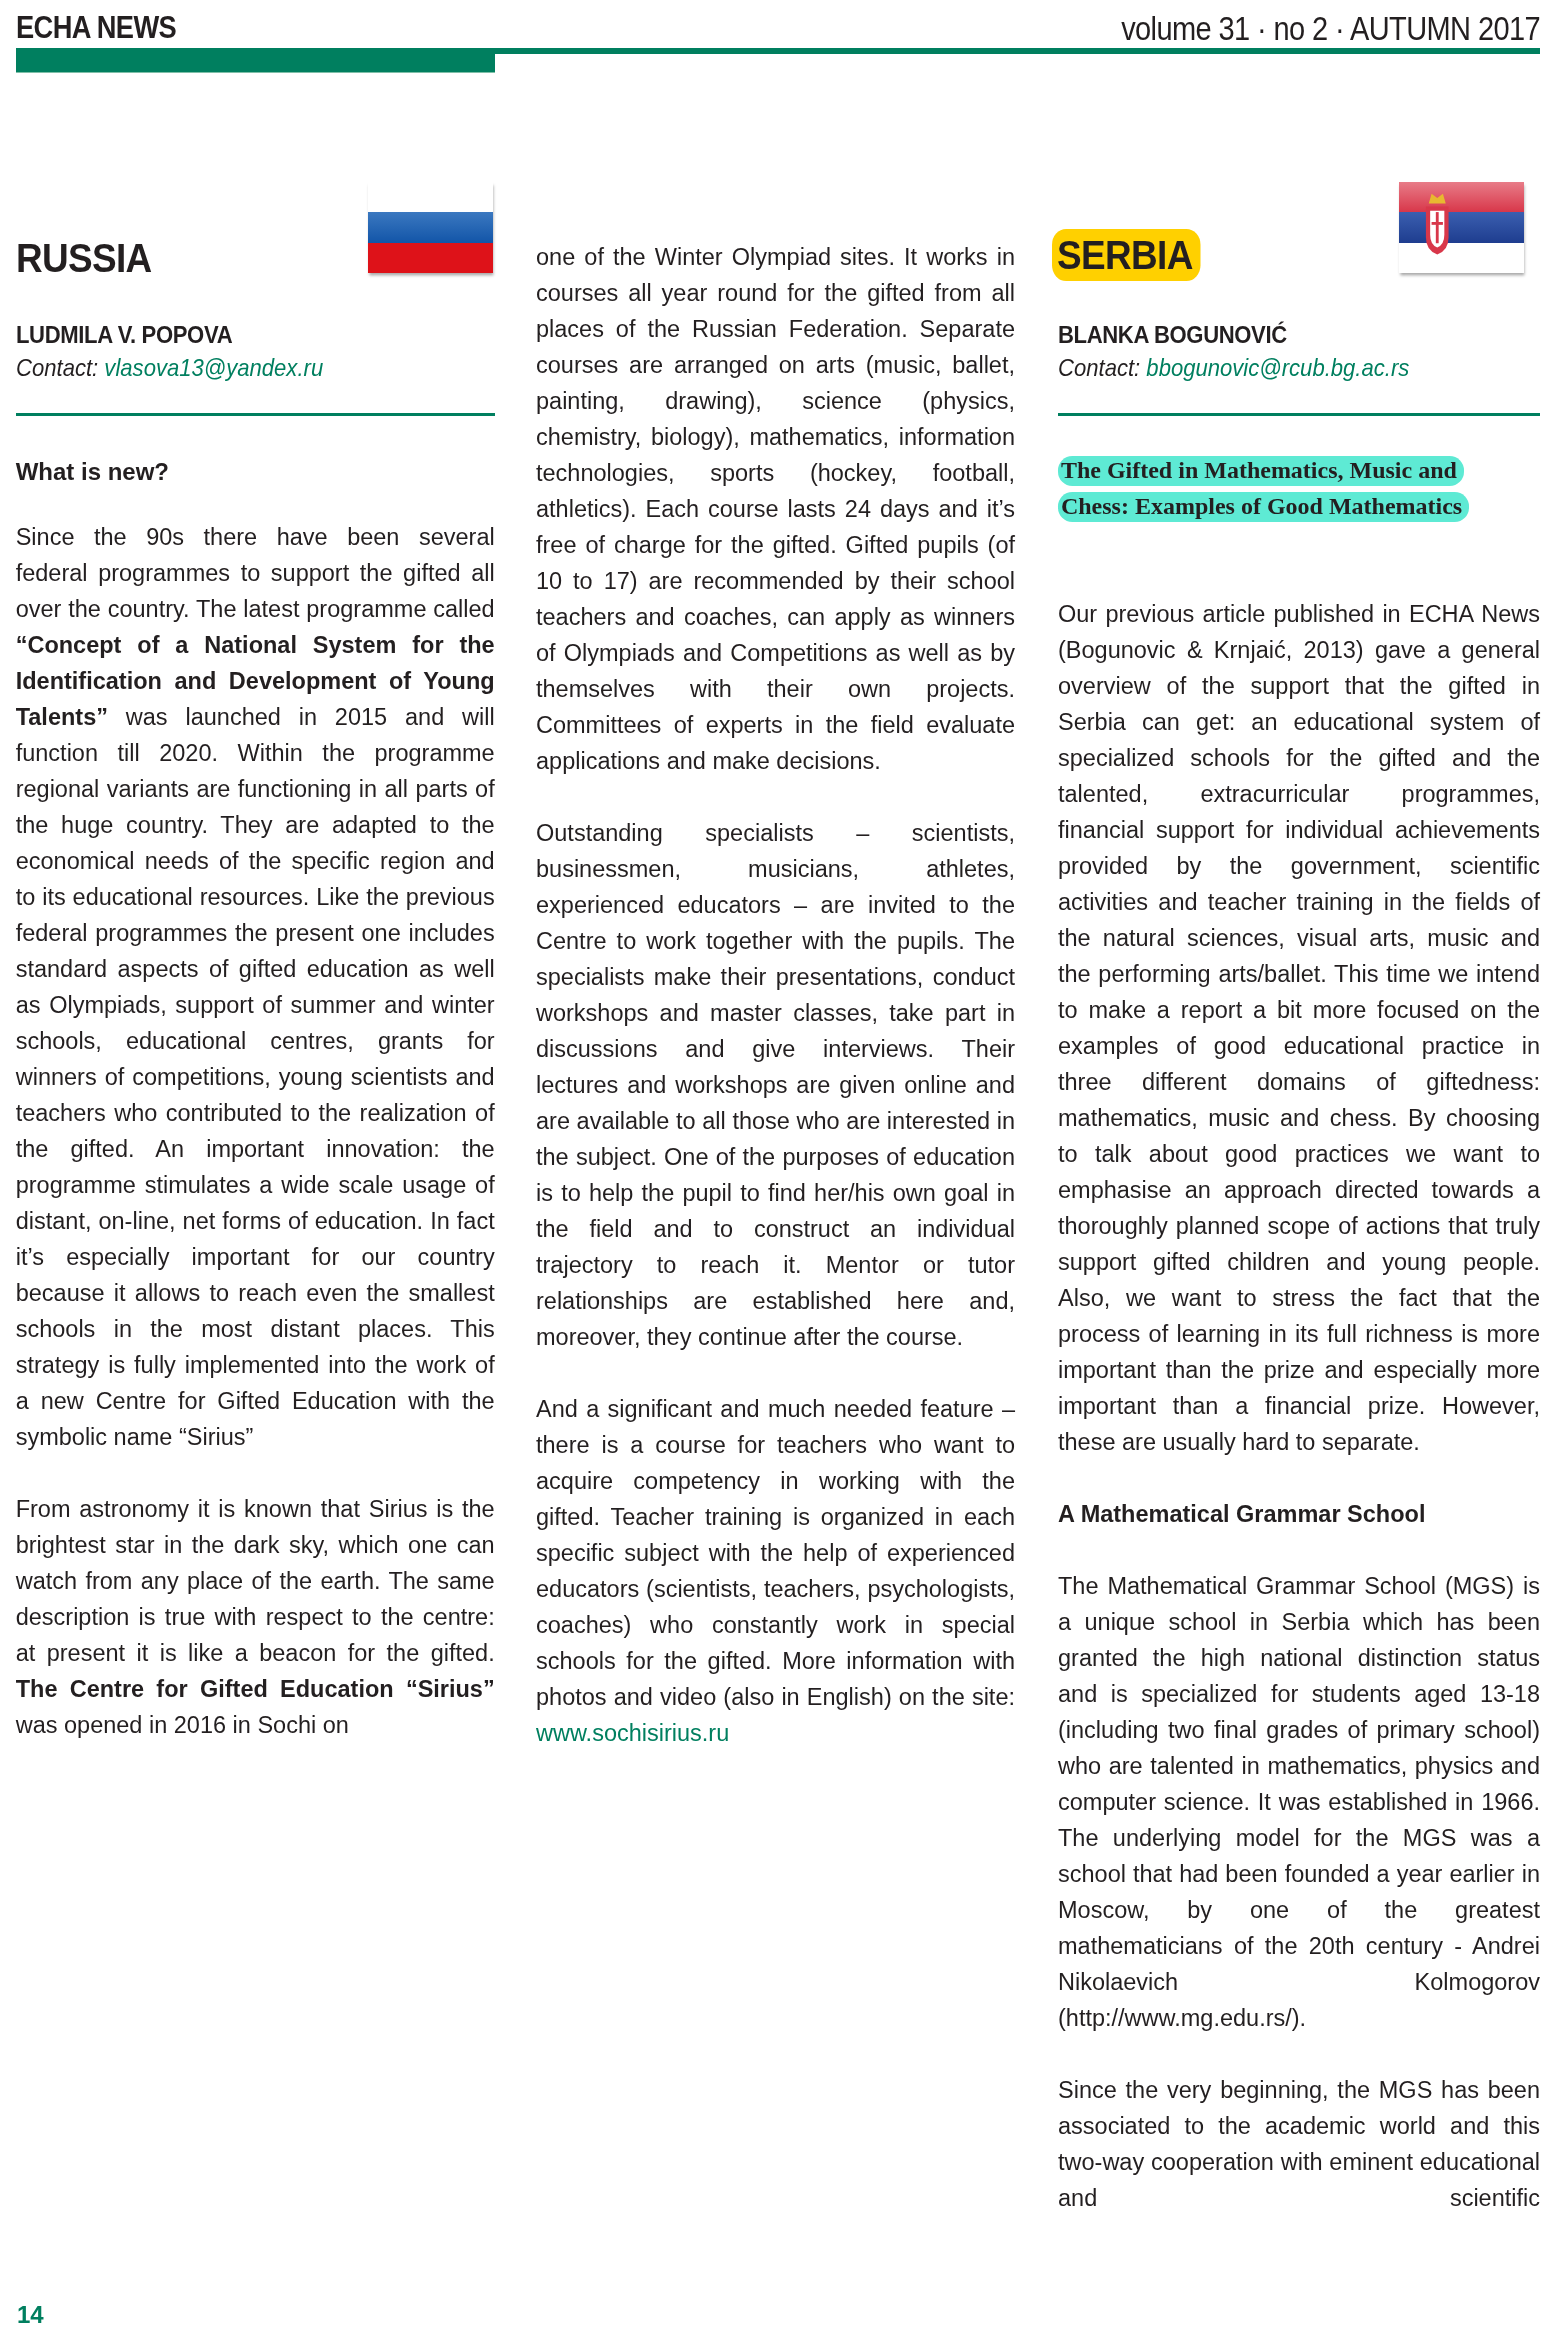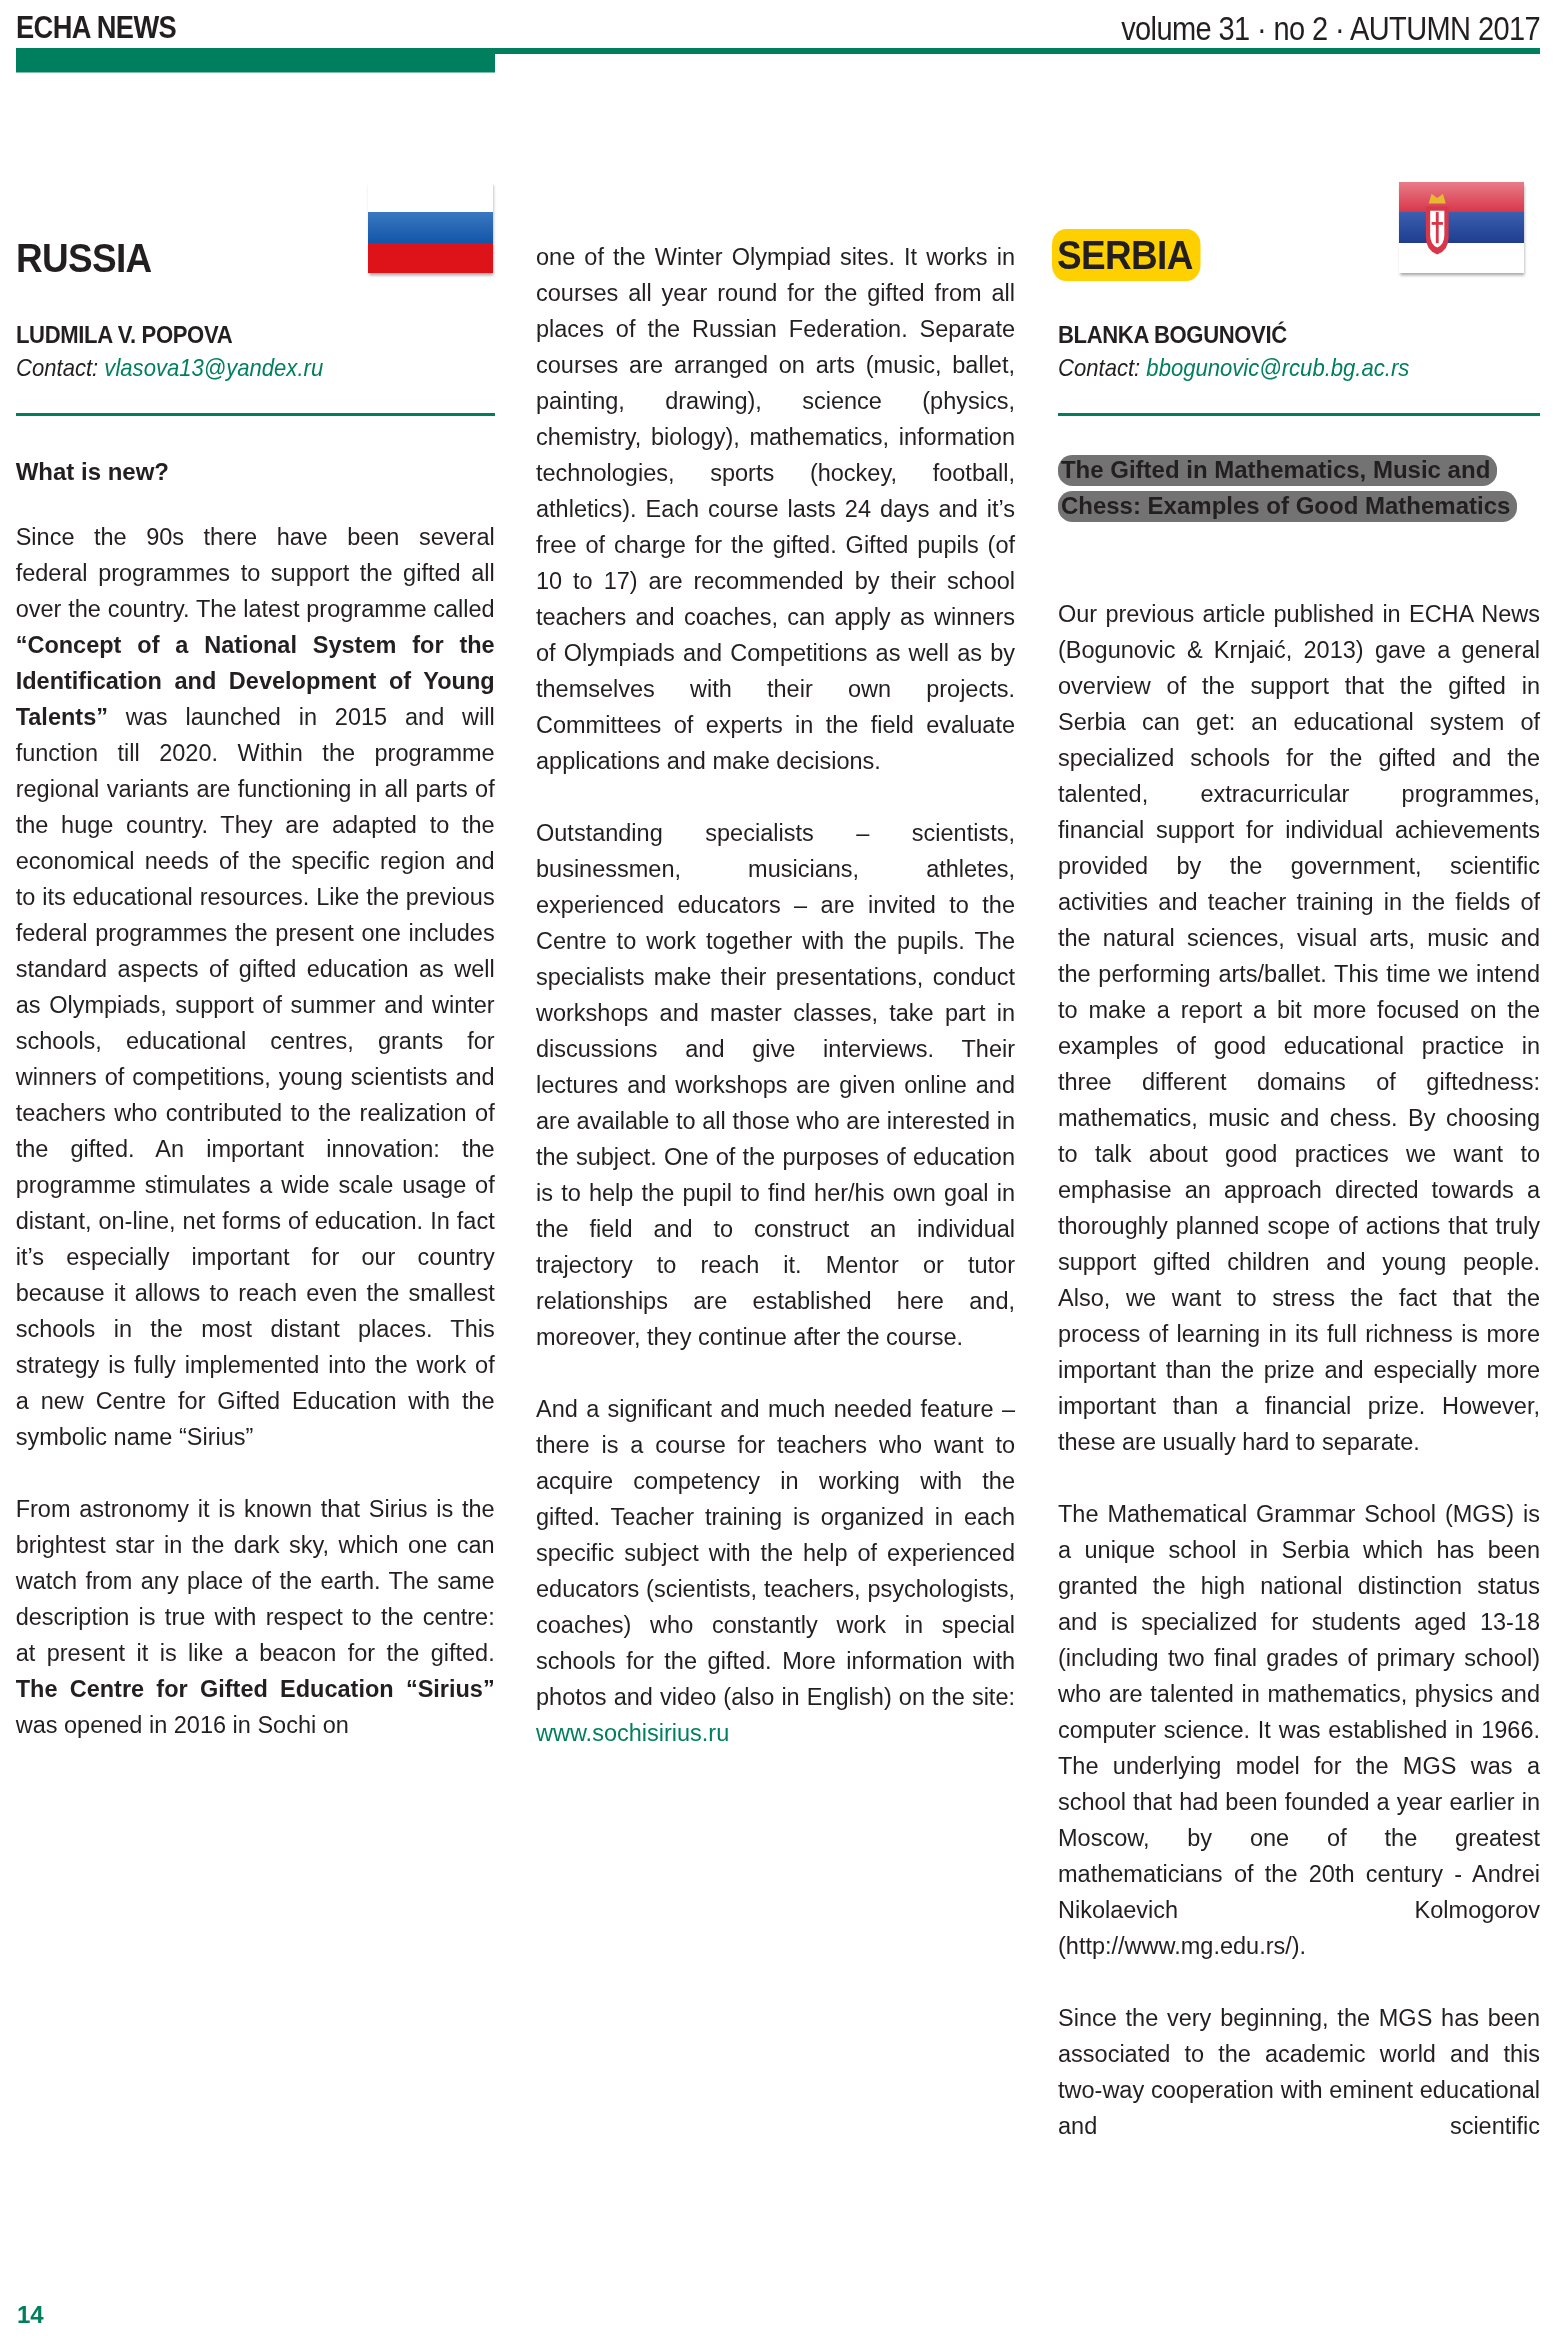--- a/index.html
+++ b/index.html
@@ -35,21 +35,21 @@
       box-shadow: 1.4px 2.9px 2.9px rgba(0,0,0,0.35), inset 0 0 0 1.4px rgba(255,255,255,0.25);
       overflow: hidden;
     }
     .flag .stripe { height: 33.33%; width: 100%; }
     .author { position: absolute; font-size: 24px; font-weight: bold; letter-spacing: -0.4px; transform: scaleX(0.92); transform-origin: left top; }
     .contact { position: absolute; font-size: 24px; font-style: italic; transform: scaleX(0.92); transform-origin: left top; white-space: nowrap; }
     .contact .email { color: #007f5f; }
     .section-rule { position: absolute; height: 2.9px; background: #007f5f; }
     .subhead { position: absolute; font-size: 24px; font-weight: bold; }
     .article-title { position: absolute; font-size: 24px; font-weight: bold; line-height: 36px; }
-    .article-title .hl-line { background: #737373; border-radius: 14.3px; padding: 1.4px 7.1px 2.9px 2.9px; box-decoration-break: clone; -webkit-box-decoration-break: clone; }
+    .article-title .hl-line { background: #5eead4; border-radius: 14.3px; padding: 1.4px 7.1px 2.9px 2.9px; box-decoration-break: clone; font-family: Liberation Serif, serif; -webkit-box-decoration-break: clone; }
 
     .body-text {
       position: absolute; font-size: 23.5px; line-height: 36px;
       text-align: justify; text-align-last: left;
     }
     .body-text p { margin: 0 0 36px 0; }
     .body-text p:last-child { margin-bottom: 0; }
     .link { color: #007f5f; margin-top: 33px; }
     .page-num { position: absolute; left: 17px; top: 2301px; font-size: 24px; font-weight: bold; color: #007f5f; }
   </style>
@@ -109,19 +109,20 @@
   </div>
   <div class="section-rule" style="left:0; top:413px; width:482px;"></div>
 
   <div class="article-title" style="left:0; top:452px; width:482px;">
     <div><span class="hl-line">The Gifted in Mathematics, Music and</span></div>
     <div><span class="hl-line">Chess: Examples of Good Mathematics</span></div>
   </div>
 
   <div class="body-text" style="left:0; top:596px; width:482px;">
     <p>Our previous article published in ECHA News (Bogunovic &amp; Krnjaić, 2013) gave a general overview of the support that the gifted in Serbia can get: an educational system of specialized schools for the gifted and the talented, extracurricular programmes, financial support for individual achievements provided by the government, scientific activities and teacher training in the fields of the natural sciences, visual arts, music and the performing arts/ballet. This time we intend to make a report a bit more focused on the examples of good educational practice in three different domains of giftedness: mathematics, music and chess. By choosing to talk about good practices we want to emphasise an approach directed towards a thoroughly planned scope of actions that truly support gifted children and young people. Also, we want to stress the fact that the process of learning in its full richness is more important than the prize and especially more important than a financial prize. However, these are usually hard to separate.</p>
+    <p style="font-weight:bold;">A Mathematical Grammar School</p>
     <p>The Mathematical Grammar School (MGS) is a unique school in Serbia which has been granted the high national distinction status and is specialized for students aged 13-18 (including two final grades of primary school) who are talented in mathematics, physics and computer science. It was established in 1966. The underlying model for the MGS was a school that had been founded a year earlier in Moscow, by one of the greatest mathematicians of the 20th century - Andrei Nikolaevich Kolmogorov (http://www.mg.edu.rs/).</p>
     <p style="text-align-last: justify;">Since the very beginning, the MGS has been associated to the academic world and this two-way cooperation with eminent educational and scientific</p>
   </div>
 </div>
 
 <div class="page-num">14</div>
 
 
 </body></html>

